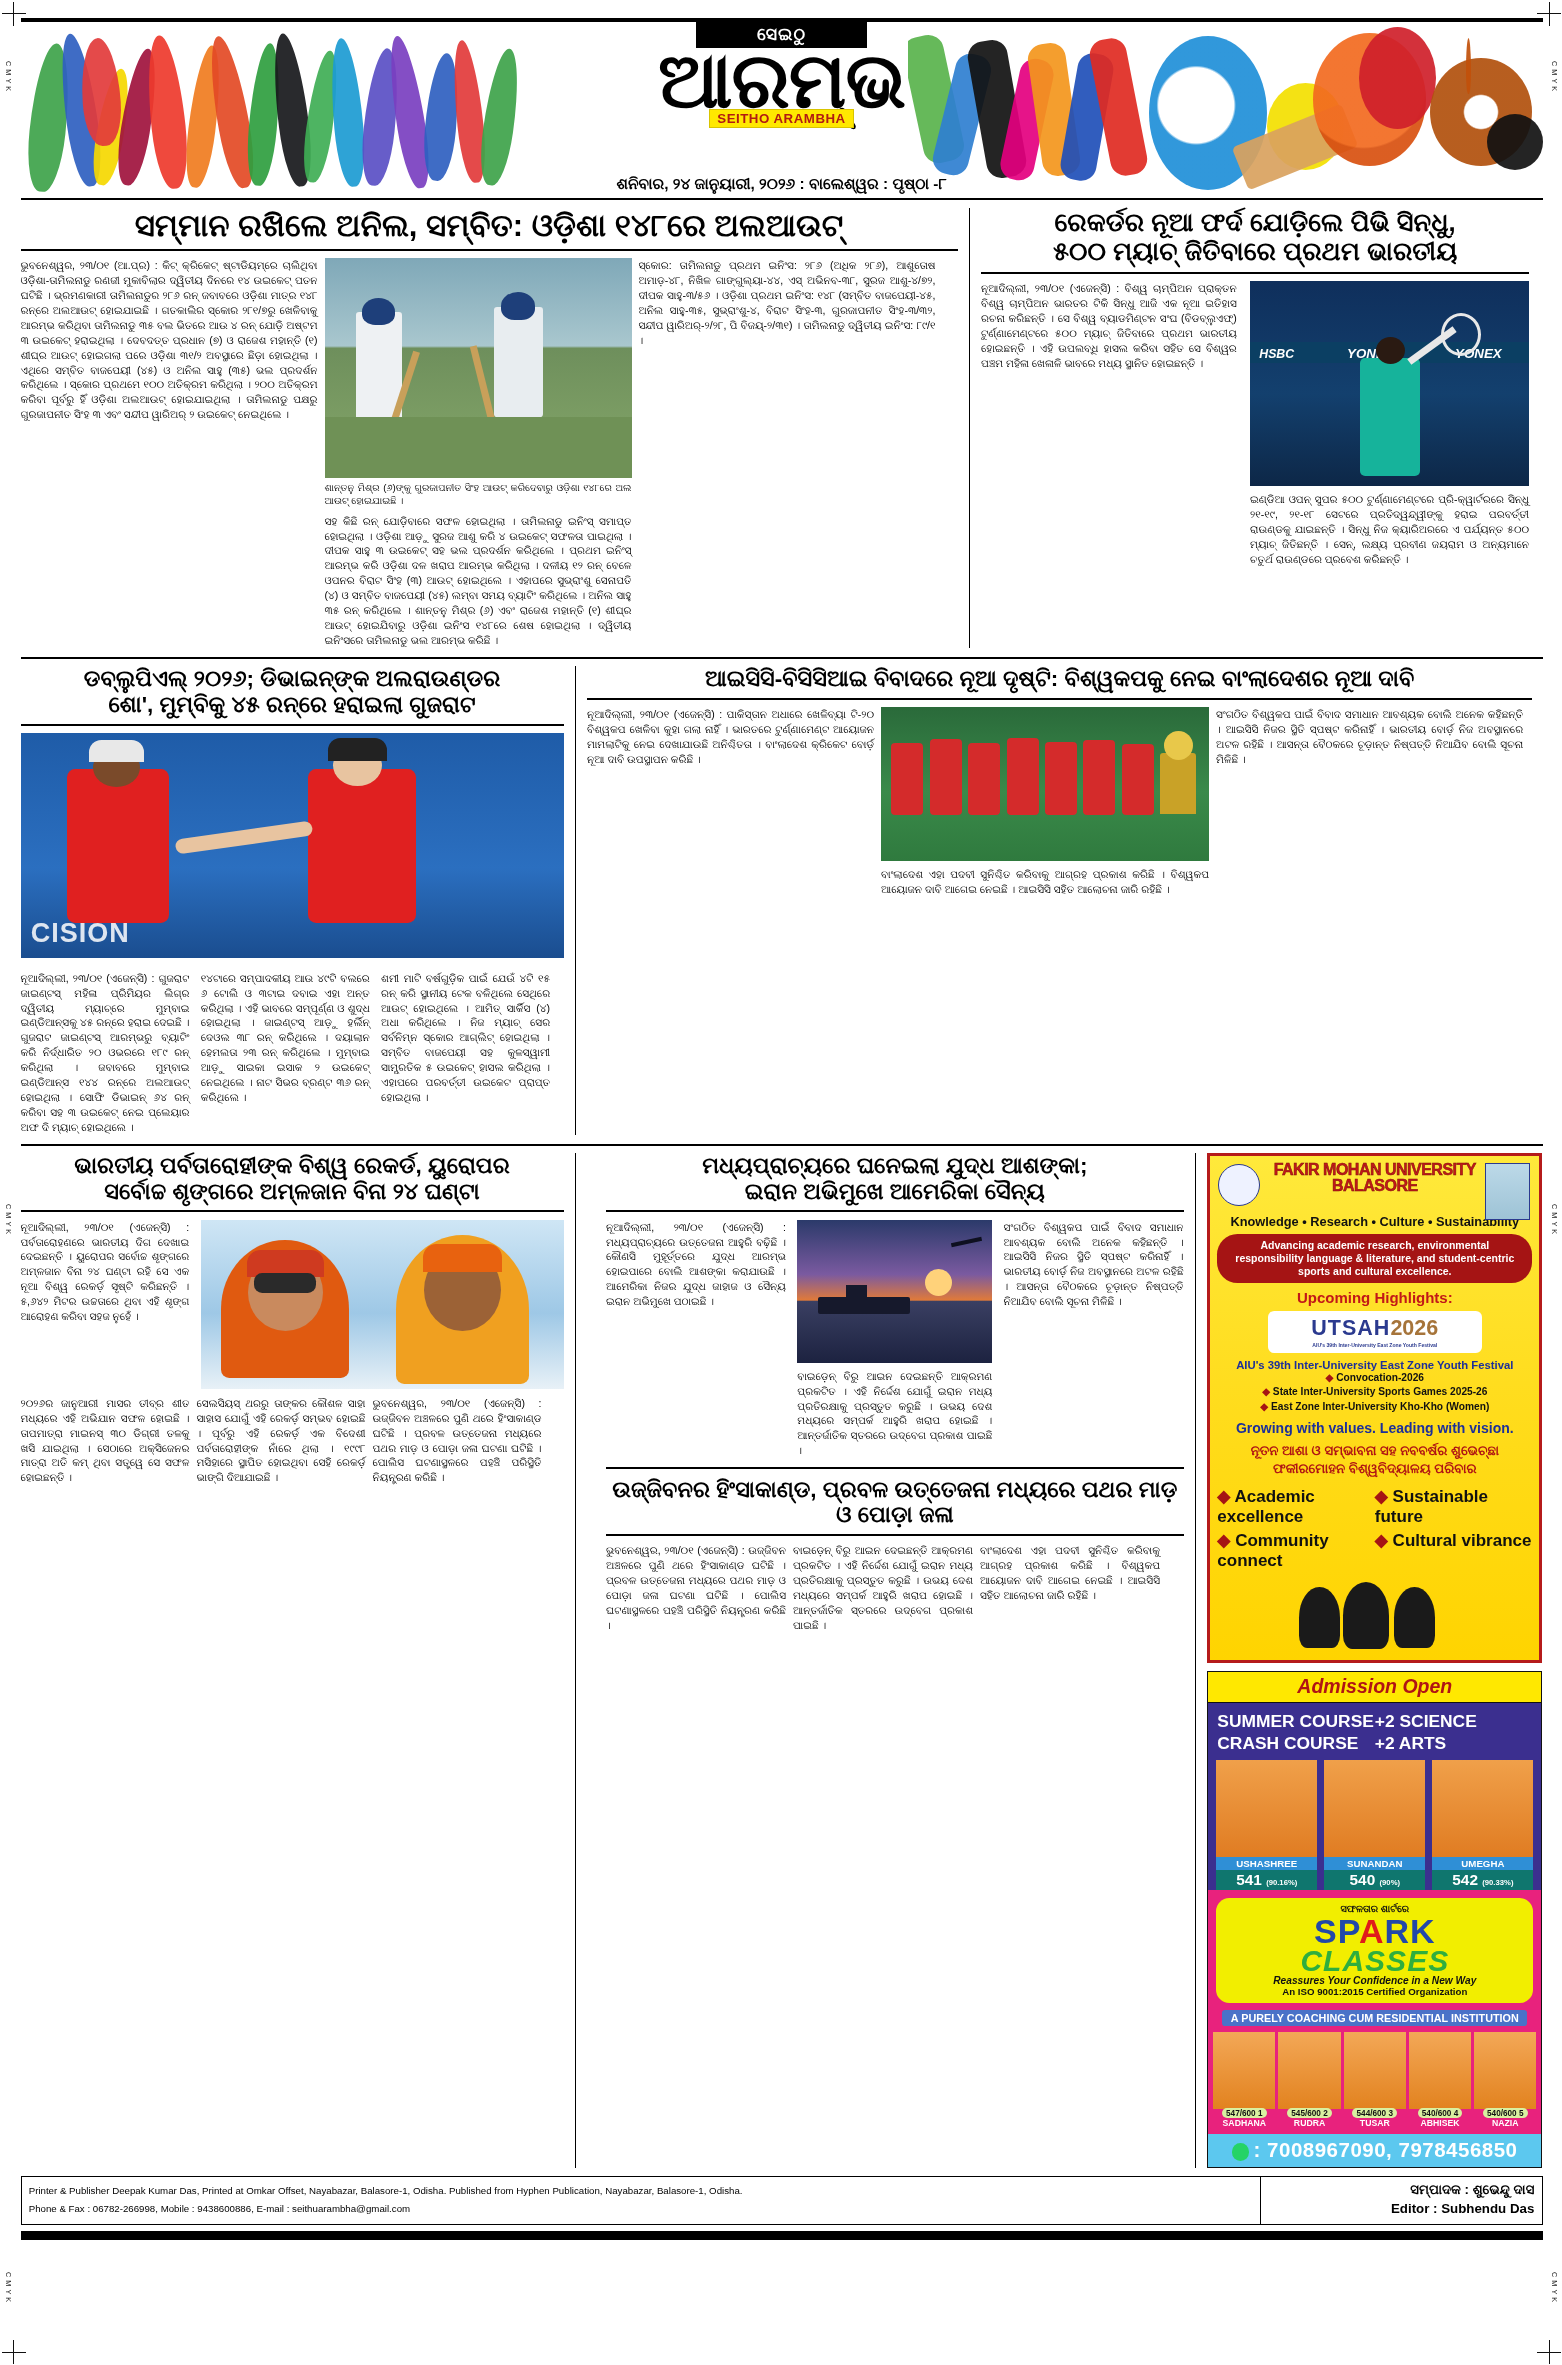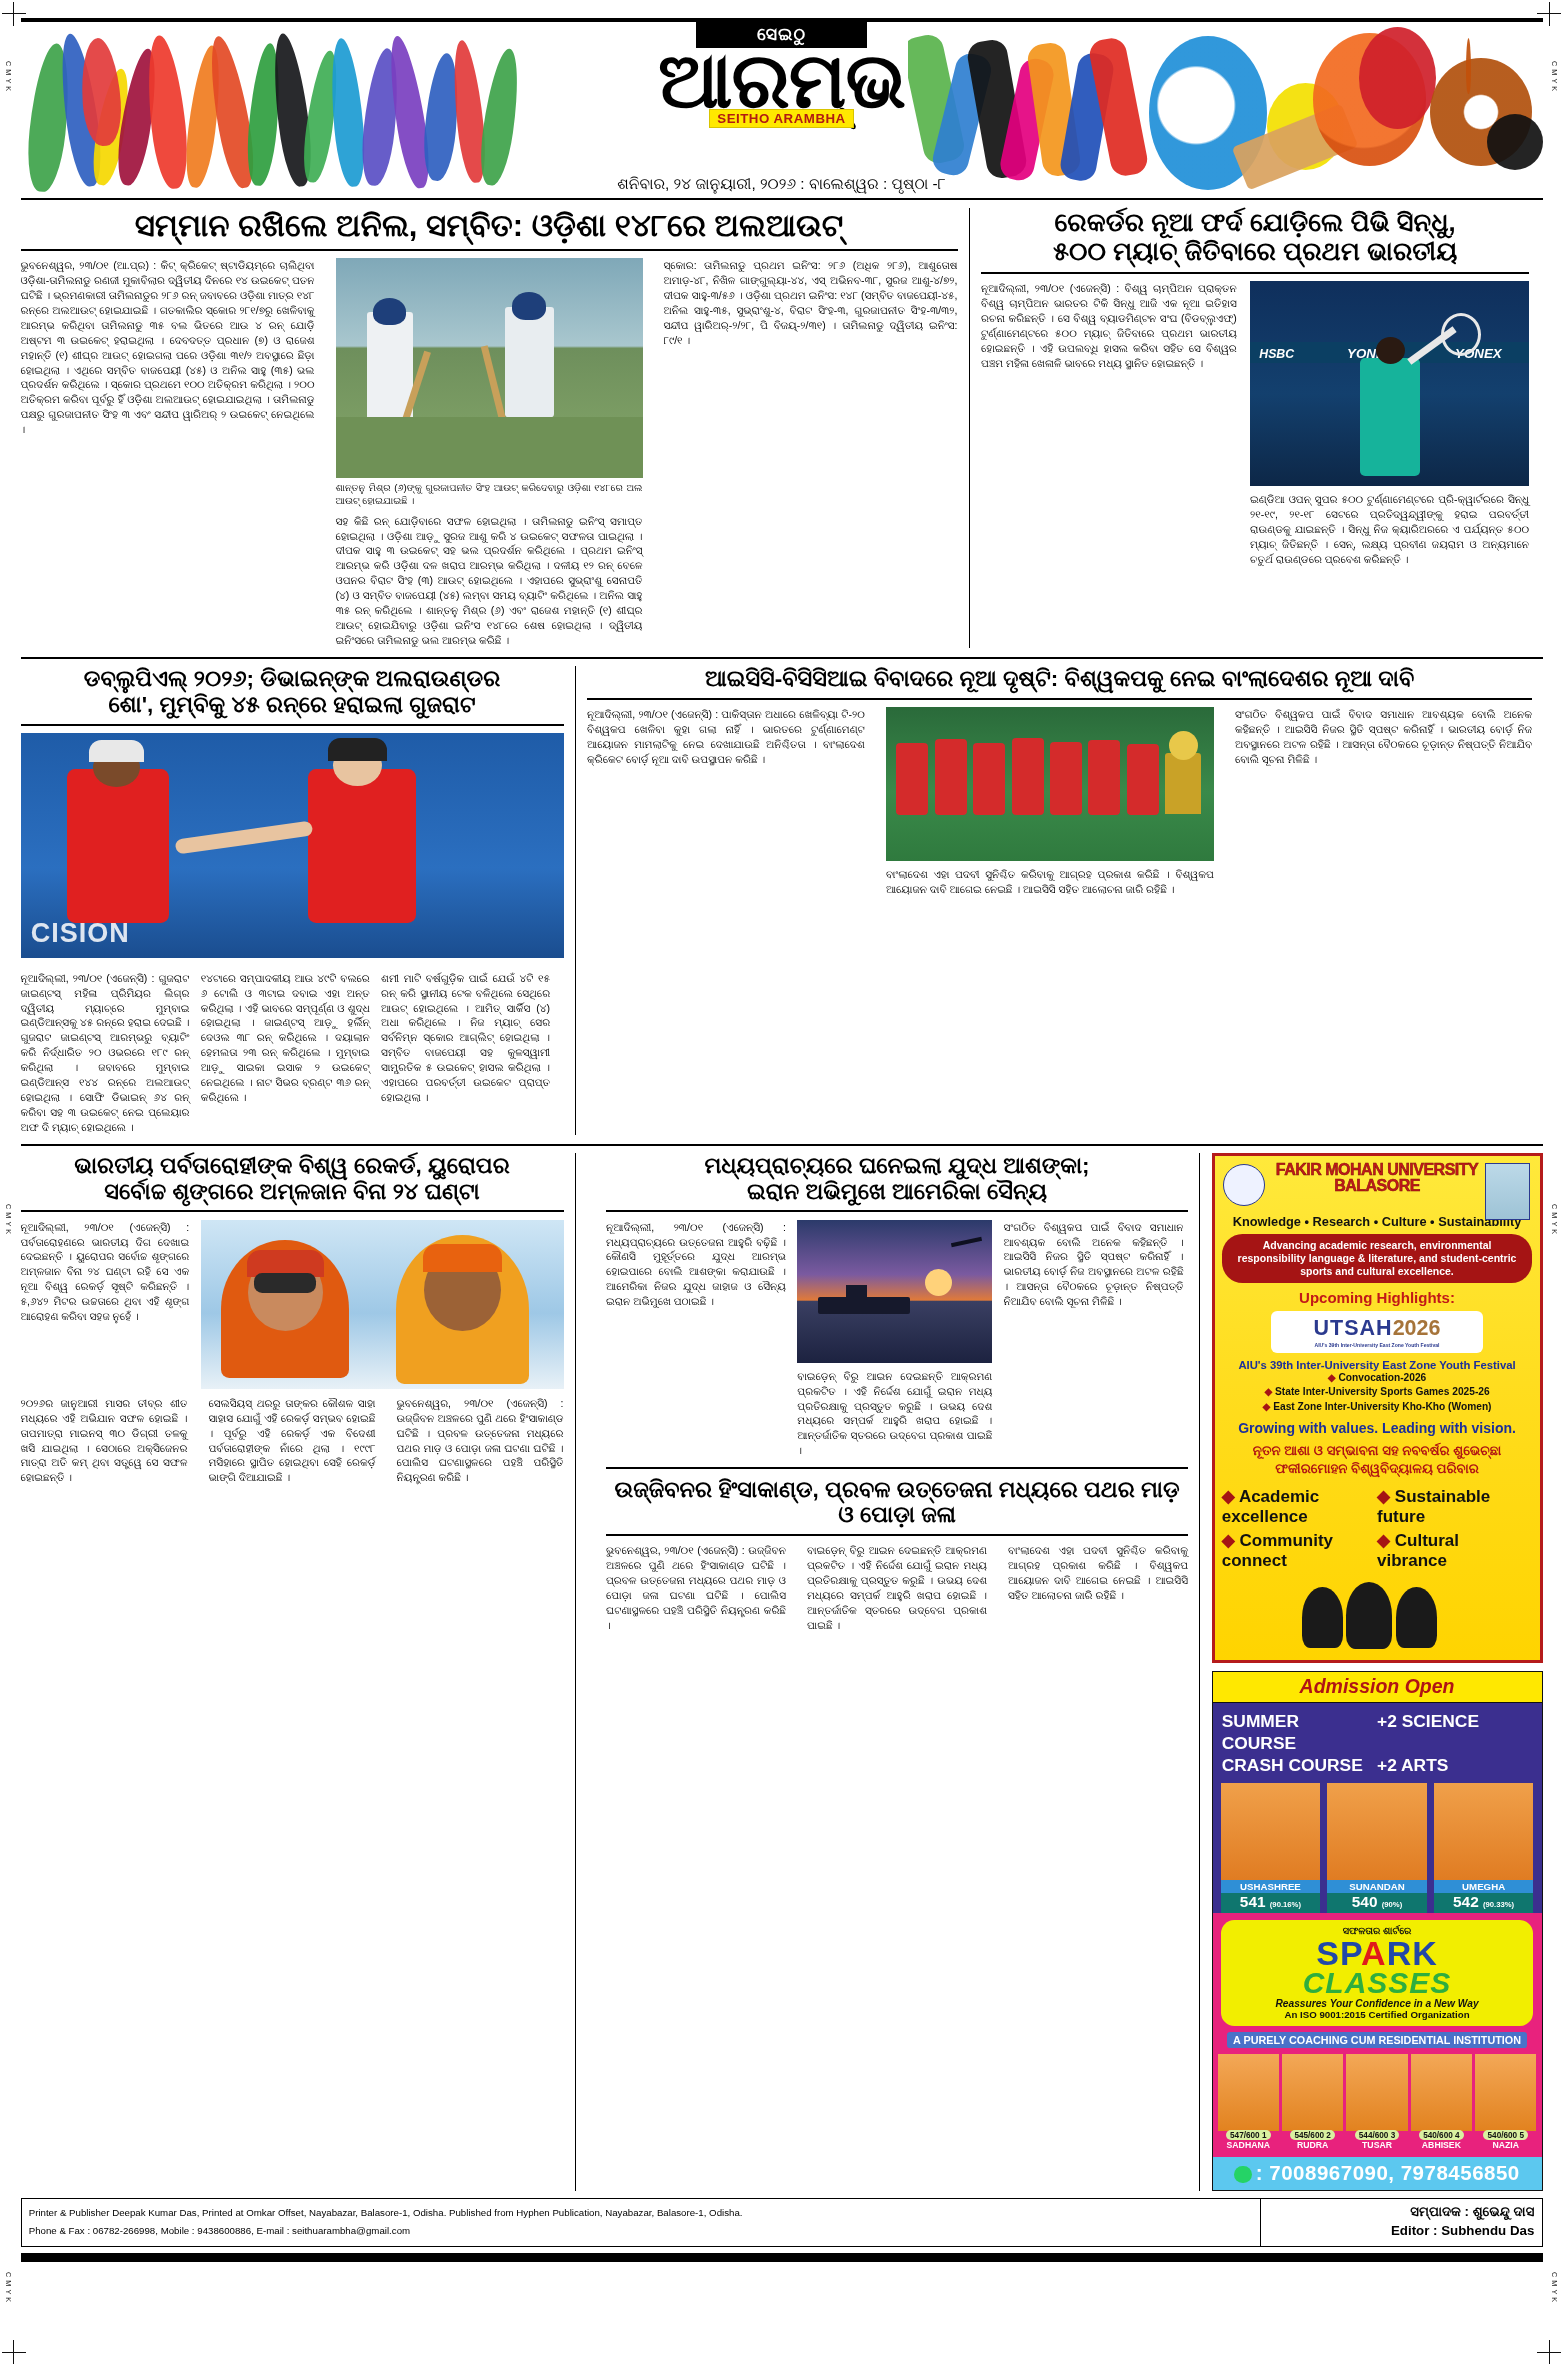--- a/index.html
+++ b/index.html
@@ -26,35 +26,35 @@
   .stroke{position:absolute;border-radius:50% 50% 45% 45%/60% 60% 40% 40%;opacity:.92;}
   .title-wrap{position:absolute;left:0;right:0;top:0;text-align:center;}
   .seitho-band{display:inline-block;background:#000;color:#fff;padding:2px 61px 3.1px 61px;
         font-size:17.4px;letter-spacing:1px;font-family:"Liberation Sans",sans-serif;font-weight:bold;}
   .paper-name{font-size:77px;font-weight:bold;line-height:.92;letter-spacing:-1px;color:#000;
         font-family:"Liberation Sans",sans-serif;margin-top:-3.1px;}
   .eng-name{display:inline-block;background:#ffe800;color:#b21a12;font-weight:bold;
         font-size:13.3px;letter-spacing:0.5px;padding:1px 7.2px;border:0.5px solid #d8c400;
         position:relative;top:-7.2px;}
   .dateline{position:absolute;left:0;right:0;bottom:5.1px;text-align:center;font-size:15.4px;
-        font-weight:normal;color:#000;}
+        font-weight:bold;color:#000;}
 
   
   .rule{height:2px;background:#000;}
   .hl{font-weight:bold;color:#000;line-height:1.14;text-align:center;}
   .hl-xl{font-size:31px;}
   .hl-lg{font-size:25.6px;}
   .hl-md{font-size:22.5px;}
   .body-col{font-size:10.5px;line-height:1.42;text-align:justify;color:#000;
             text-justify:inter-word;hyphens:auto;}
   .cap{font-size:9.7px;line-height:1.3;color:#000;text-align:justify;}
   .photo{background:#cfd9e0;position:relative;overflow:hidden;}
 
   .grid2{display:flex;gap:13.3px;}
-  .grid3{display:flex;gap:21px;}
+  .grid3{display:flex;gap:7px;}
   .grid4{display:flex;gap:11.3px;}
 
   .vline{width:1px;background:#000;align-self:stretch;}
 
   
   .ad-fmu{border:3.1px solid #b51b1b;background:linear-gradient(180deg,#ffe93b 0%,#ffdd1f 45%,#ffd400 100%);
           padding:6.1px 7.2px;box-sizing:border-box;position:relative;overflow:hidden;}
   .fmu-title{color:#c21818;font-weight:bold;font-size:16px;line-height:1.02;text-align:center;
       letter-spacing:-0.5px;-webkit-text-stroke:0.5px #7a0e0e;}
   .fmu-sub{color:#111;font-weight:bold;font-size:12.8px;text-align:center;margin-top:19px;}

